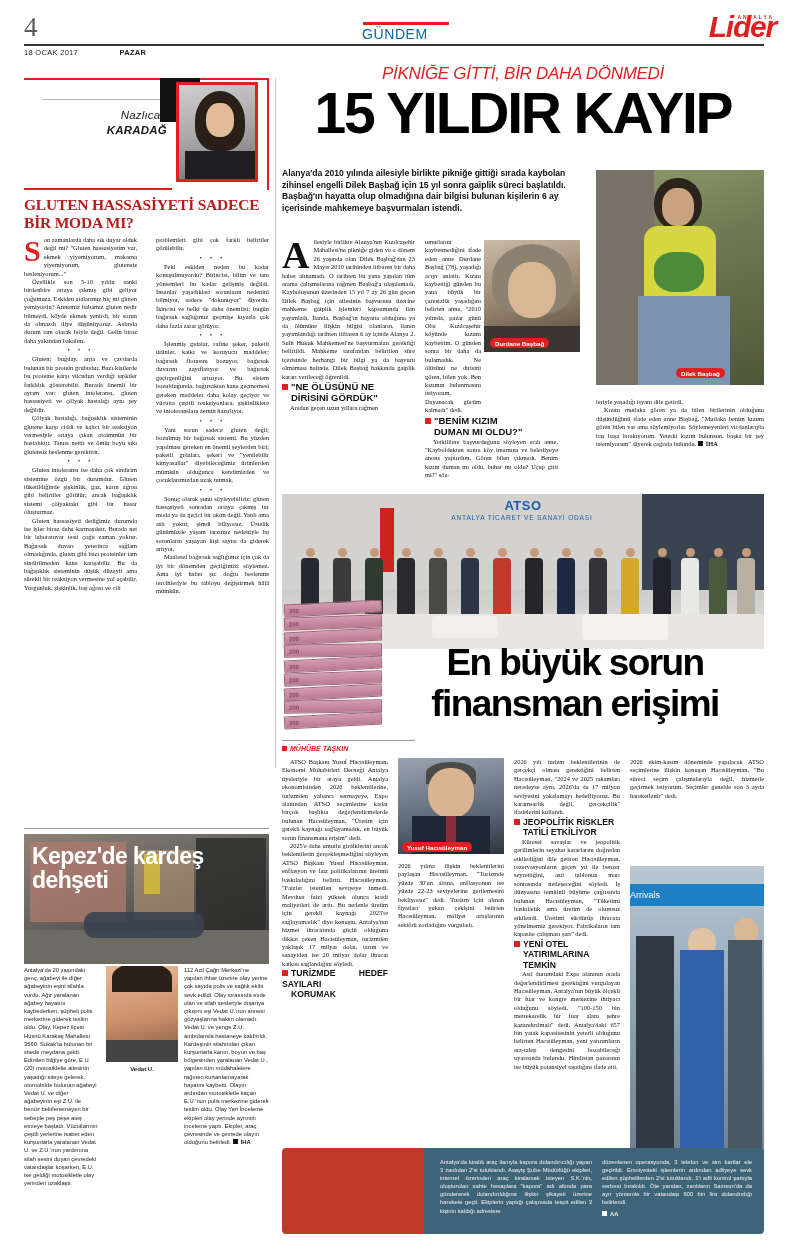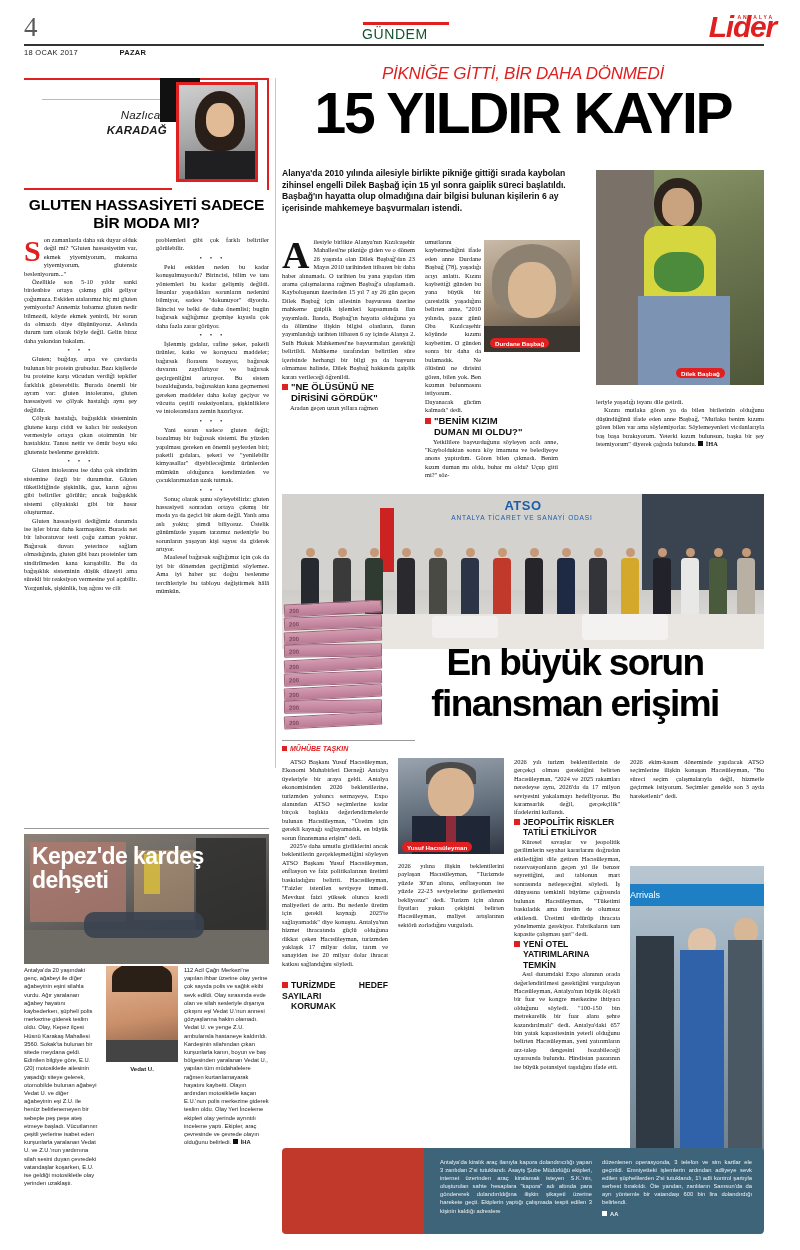--- a/index.html
+++ b/index.html
@@ -21,21 +21,21 @@
   .page-rule { position: absolute; left: 24px; top: 44px; width: 740px; height: 2px; background: #333; }
   .page-date {
     position: absolute; left: 24px; top: 48px;
     font-family: "Liberation Sans", sans-serif;
     font-size: 7.5px; letter-spacing: .3px; color: #1a1a1a;
   }
   .page-date b { font-weight: 700; margin-left: 39px; }
   .section-name {
     position: absolute; left: 362px; top: 26px;
     font-family: "Liberation Sans", sans-serif;
-    font-size: 14px; letter-spacing: .6px; color: #14532d;
+    font-size: 14px; letter-spacing: .6px; color: #0369a1;
   }
   .section-rule { position: absolute; left: 363px; top: 22px; width: 86px; height: 3px; background: #e02020; }
   .logo-wrap { position: absolute; right: 24px; top: 12px; text-align: right; }
   .logo-city {
     font-family: "Liberation Sans", sans-serif;
     font-size: 5px; font-weight: 700; letter-spacing: 2px; color: #e02020;
     position: absolute; right: 2px; top: 2px;
   }
   .logo-text {
     font-family: "Liberation Sans", sans-serif;
@@ -65,23 +65,23 @@
   }
   .colmn-name b { font-weight: 700; display: block; }
   .colmn-photo {
     position: absolute; left: 176px; top: 82px; width: 82px; height: 100px;
     border: 3px solid #e02020; overflow: hidden; background: #cfcfcf;
   }
   .colmn-photo-blk { position: absolute; left: 160px; top: 78px; width: 40px; height: 44px; background: #111; }
   .colmn-photo-img { position: absolute; inset: 0; }
 
   .gluten-head {
-    position: absolute; left: 24px; top: 196px; width: 245px; text-align: center;
-    font-family: Liberation Sans, sans-serif; font-weight: 700;
-    font-size: 15.5px; line-height: 18px; color: #000000; letter-spacing: -.2px;
+    position: absolute; left: 24px; top: 196px; width: 245px; text-align: left;
+    font-family: Liberation Serif, serif; font-weight: 700;
+    font-size: 15.5px; line-height: 18px; color: #b91c1c; letter-spacing: -.2px;
   }
   .gluten-c1 { position: absolute; left: 24px; top: 236px; width: 113px; height: 525px; }
   .gluten-c2 { position: absolute; left: 156px; top: 236px; width: 113px; height: 525px; }
   .dropcap {
     float: left; font-family: "Liberation Serif", serif; font-weight: 700;
     font-size: 30px; line-height: 24px; color: #e02020;
     padding: 2px 3px 0 0; margin-top: 1px;
   }
 
   
@@ -477,21 +477,21 @@
     <span>En büyük sorun</span><br>
     <span>finansman erişimi</span>
   </div>
 
   <div class="byline-rule"></div>
   <div class="byline"><span class="sq"></span><span>MÜHÜBE TAŞKIN</span></div>
 
   <div class="atso-c1 body-col">
     <p>ATSO Başkanı Yusuf Hacısüleyman, Ekonomi Muhabirleri Derneği Antalya üyeleriyle bir araya geldi. Antalya ekonomisinden 2026 beklentilerine, turizmden yabancı sermayeye, Expo alanından ATSO seçimlerine kadar birçok başlıkta değerlendirmelerde bulunan Hacısüleyman, "Üretim için gerekli kaynağı sağlayamadık, en büyük sorun finansmana erişim" dedi.</p>
     <p>2025'e daha umutlu girdiklerini ancak beklentilerin gerçekleşmediğini söyleyen ATSO Başkanı Yusuf Hacısüleyman, enflasyon ve faiz politikalarının üretimi baskıladığını belirtti. Hacısüleyman, "Faizler istenilen seviyeye inmedi. Mevduat faizi yüksek olunca kredi maliyetleri de arttı. Bu nedenle üretim için gerekli kaynağı 2025'te sağlayamadık" diye konuştu. Antalya'nın hizmet ihracatında güçlü olduğuna dikkat çeken Hacısüleyman, turizmden yaklaşık 17 milyar dolar, tarım ve sanayiden ise 20 milyar dolar ihracat katkısı sağlandığını söyledi.</p>
-    <p class="subhead" style="font-size:8.6px;line-height:10.5px;margin-top:12px;"><span class="sq"></span><span>TURİZMDE HEDEF SAYILARI</span><span class="ln2">KORUMAK</span></p>
+    <p class="subhead" style="font-size:8.6px;line-height:10.5px;"><span class="sq"></span><span>TURİZMDE HEDEF SAYILARI</span><span class="ln2">KORUMAK</span></p>
   </div>
 
   <div class="yusuf-photo">
     <div class="hr"></div>
     <div class="hd"></div>
     <div class="st"></div>
     <div class="tie"></div>
   </div>
   <div class="cap-badge" style="left:402px;top:842px;">Yusuf Hacısüleyman</div>
 

